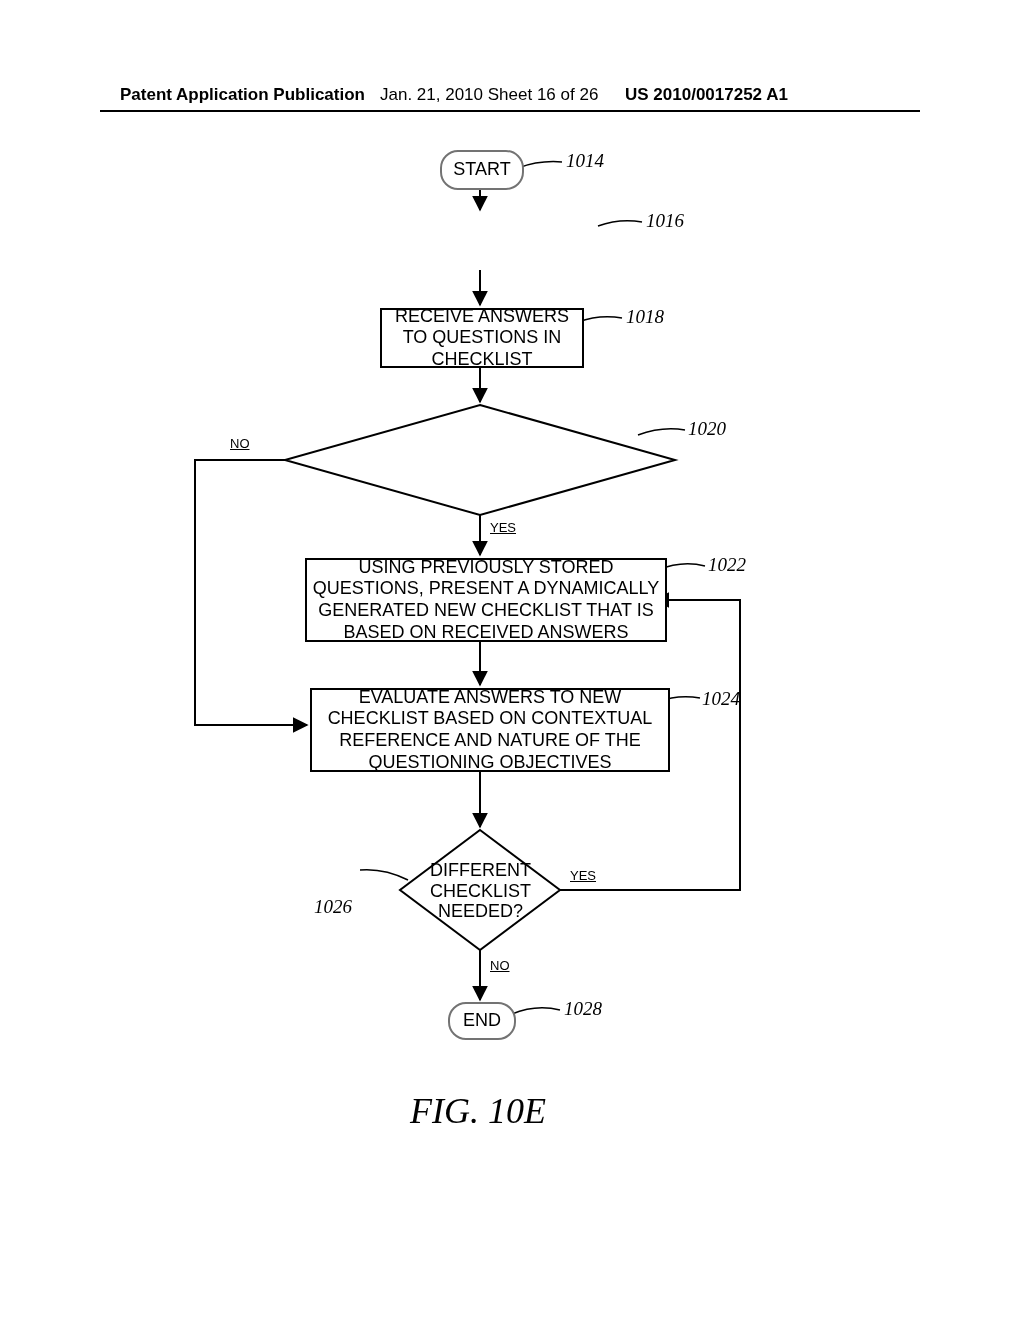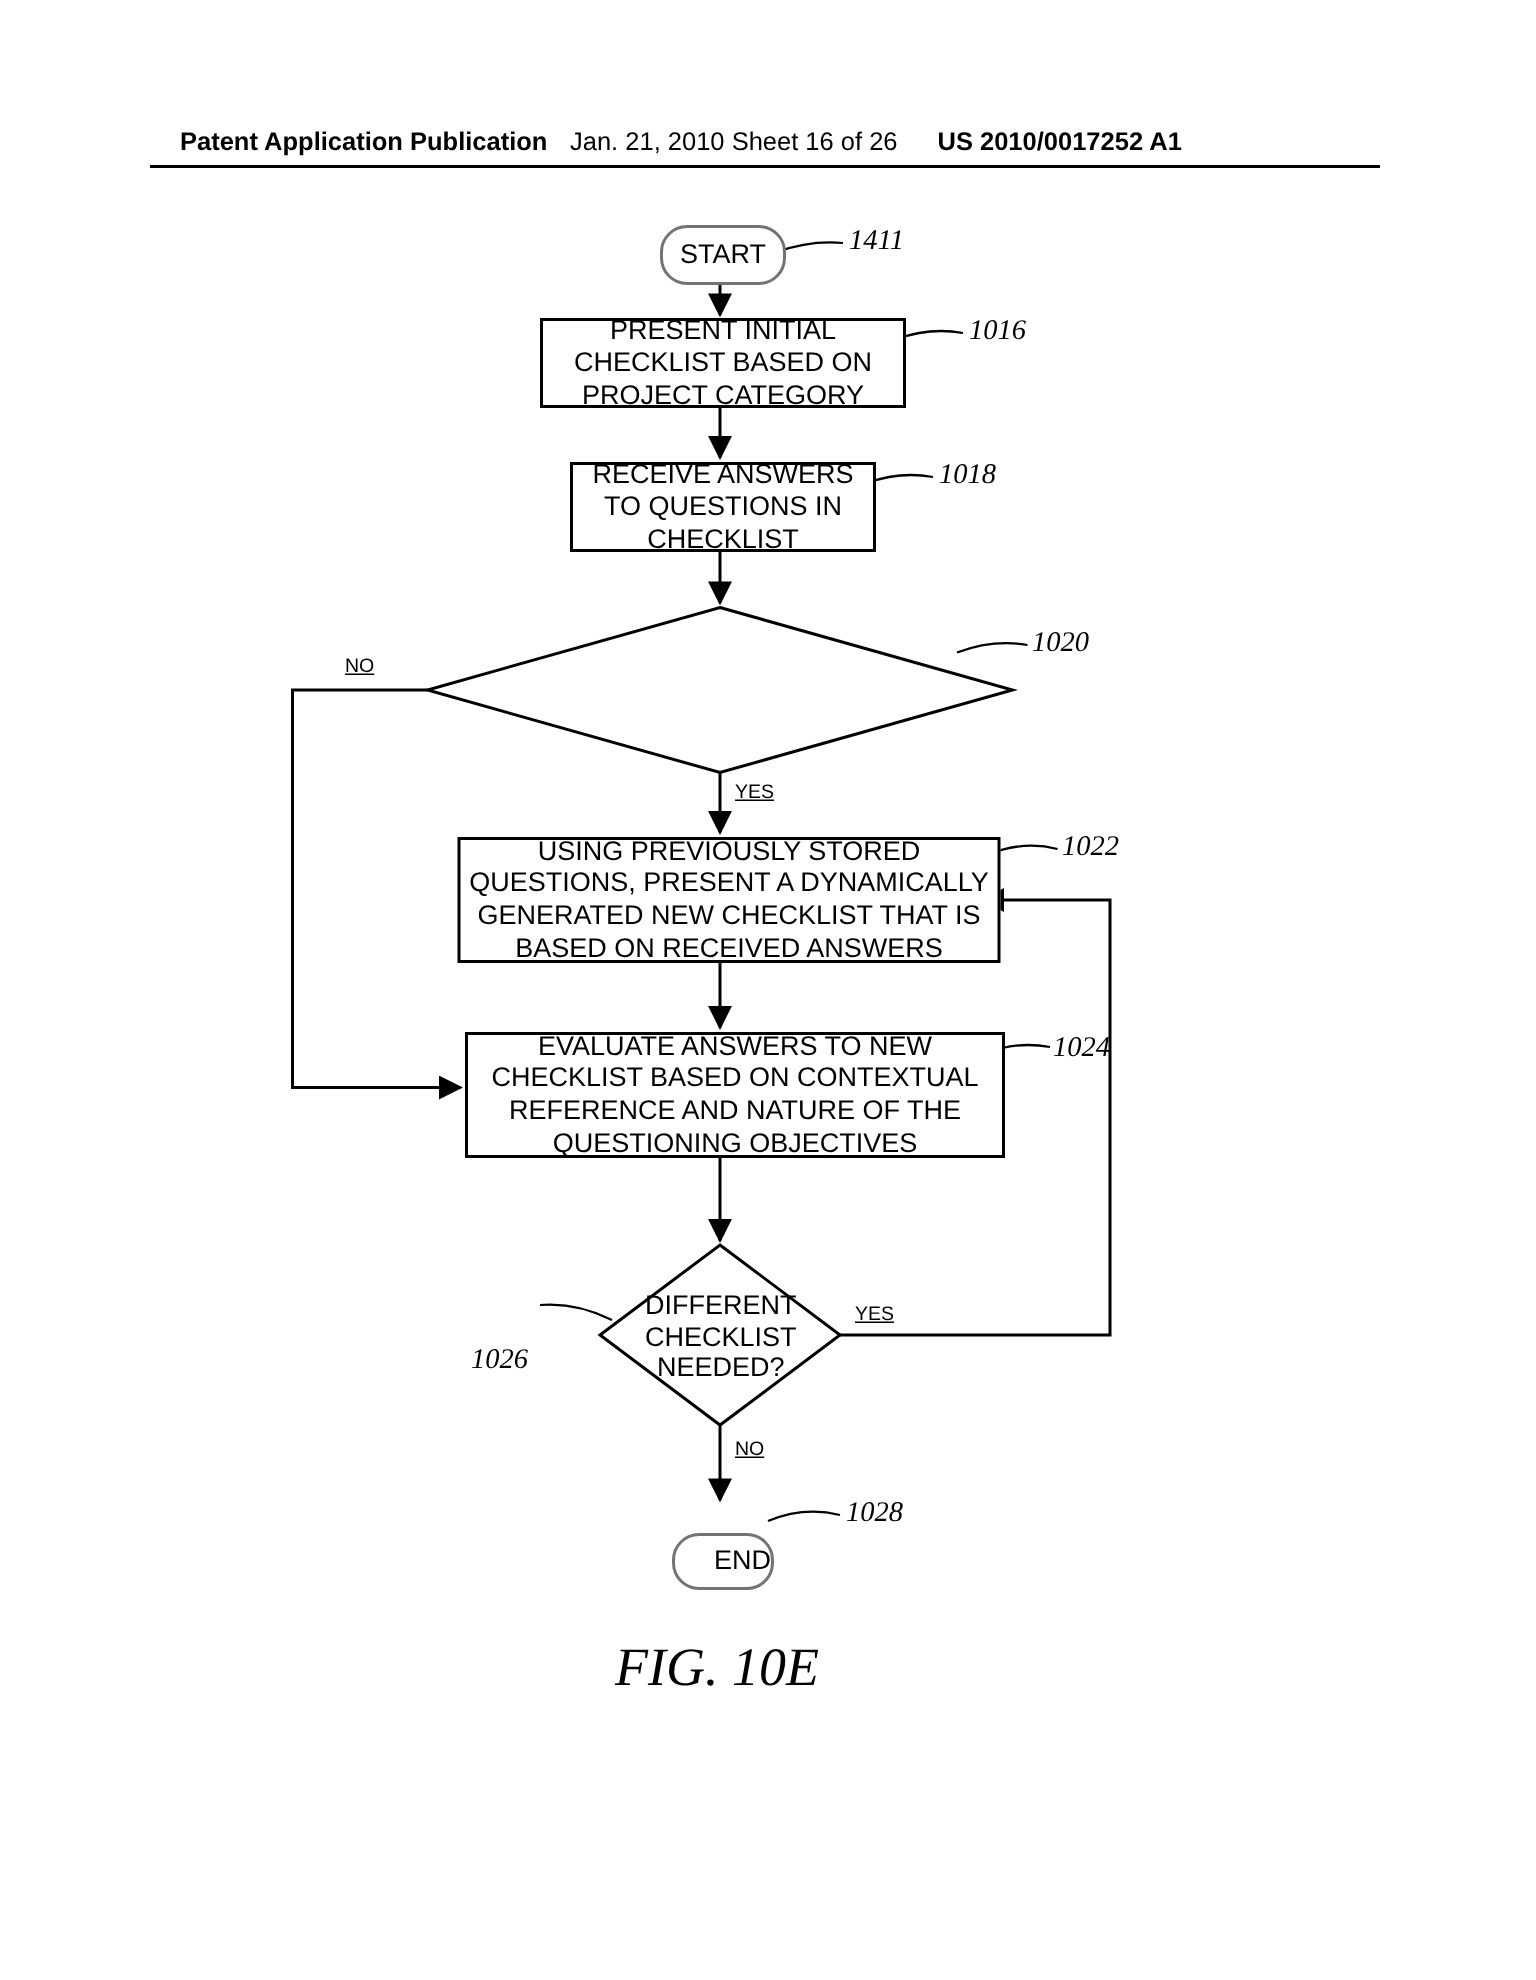--- a/index.html
+++ b/index.html
@@ -120,25 +120,22 @@
     <path d="M 538 305 Q 562 296 585 300" fill="none" stroke="#000" stroke-width="1.5"></path>
     <path d="M 558 440 Q 582 430 605 436" fill="none" stroke="#000" stroke-width="1.5"></path>
     <path d="M 558 572 Q 578 564 600 568" fill="none" stroke="#000" stroke-width="1.5"></path>
     <path d="M 308 750 Q 284 738 260 740" fill="none" stroke="#000" stroke-width="1.5"></path>
     <path d="M 412 884 Q 436 874 460 880" fill="none" stroke="#000" stroke-width="1.5"></path>
   </svg>
 
   <div class="node terminator" style="left:340px; top:20px; width:80px; height:36px;">
     <span>START</span>
   </div>
-  <div class="ref-label" style="left:466px; top:20px;">1411</div>
+  <div class="ref-label" style="left:466px; top:20px;">1014</div>
 
-  <div class="node box" style="left:260px; top:82px; width:240px; height:56px;">
-    <span>PRESENT INITIAL CHECKLIST BASED ON PROJECT CATEGORY</span>
-  </div>
   <div class="ref-label" style="left:546px; top:80px;">1016</div>
 
   <div class="node box" style="left:280px; top:178px; width:200px; height:56px;">
     <span>RECEIVE ANSWERS TO QUESTIONS IN CHECKLIST</span>
   </div>
   <div class="ref-label" style="left:526px; top:176px;">1018</div>
 
   <div class="ref-label" style="left:588px; top:288px;">1020</div>
   <div class="edge-label" style="left:130px; top:306px;">NO</div>
   <div class="edge-label" style="left:390px; top:390px;">YES</div>
@@ -153,21 +150,21 @@
   </div>
   <div class="ref-label" style="left:602px; top:558px;">1024</div>
 
   <div class="diamond-label" style="left:328px; top:730px; width:105px;">
     <span>DIFFERENT CHECKLIST NEEDED?</span>
   </div>
   <div class="ref-label" style="left:214px; top:766px;">1026</div>
   <div class="edge-label" style="left:470px; top:738px;">YES</div>
   <div class="edge-label" style="left:390px; top:828px;">NO</div>
 
-  <div class="node terminator" style="left:348px; top:892px; width:64px; height:34px;justify-content:flex-end;">
+  <div class="node terminator" style="left:348px; top:872px; width:64px; height:34px;">
     <span>END</span>
   </div>
   <div class="ref-label" style="left:464px; top:868px;">1028</div>
 
   <div class="figcap" style="left:310px; top:960px;">
     <span>FIG. 10E</span>
   </div>
 
 </div>
 

